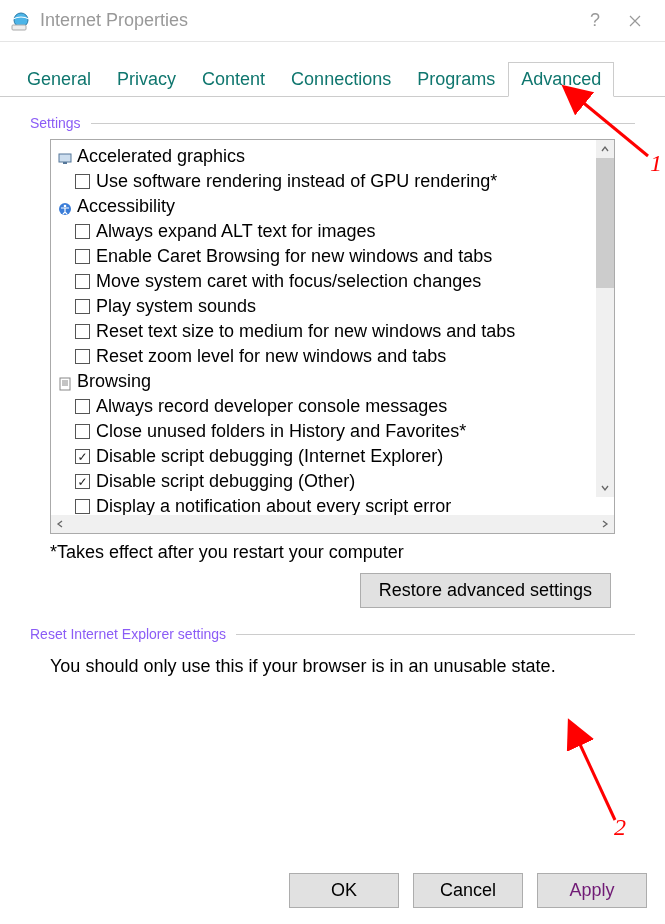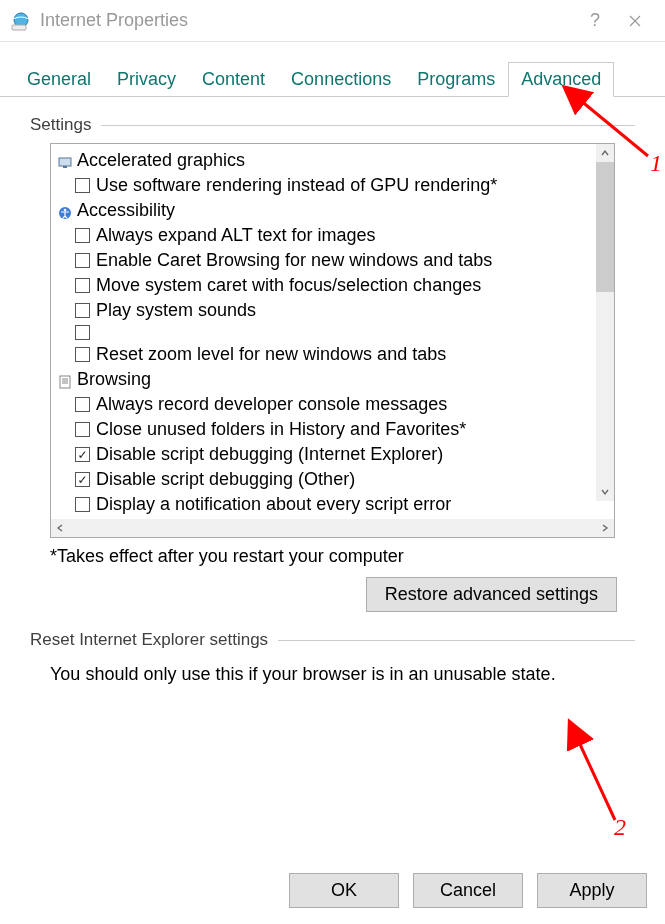--- a/index.html
+++ b/index.html
@@ -61,22 +61,22 @@
     }
     .group {
       margin-top: 6px;
     }
     .group-header {
       display: flex;
       align-items: center;
       margin-bottom: 8px;
     }
     .group-header .label {
-      font-size: 17px;
-      color: #404040;
+      font-size: 14px;
+      color: #8b5cf6;
       margin-right: 10px;
     }
     .group-header .line {
       flex: 1;
       height: 1px;
       background: #ccc;
     }
     .tree-box {
       border: 1px solid #aaa;
       height: 395px;
@@ -151,25 +151,25 @@
       font-size: 18px;
     }
     .btn {
       background: #e1e1e1;
       border: 1px solid #adadad;
       padding: 6px 18px;
       font-size: 18px;
       font-family: inherit;
       cursor: pointer;
     }
-    .btn:disabled { color: #000000; }
+    .btn:disabled { color: #701a75; }
     .restore-row {
       display:flex;
       justify-content:flex-end;
-      margin-right: 18px;
+      margin-right: 24px;
       margin-bottom: 18px;
     }
     .reset-desc {
       display:flex;
       align-items:flex-start;
       gap: 20px;
       margin: 10px 20px 0 20px;
     }
     .reset-desc .text { flex:1; font-size: 18px; }
     .reset-note {
@@ -270,20 +270,21 @@
         <div class="item">
             <span class="chk"></span>
             <span>Move system caret with focus/selection changes</span>
           </div>
         <div class="item">
             <span class="chk"></span>
             <span>Play system sounds</span>
           </div>
         <div class="item">
             <span class="chk"></span>
+            <span>Reset text size to medium for new windows and tabs</span>
           </div>
         <div class="item">
             <span class="chk"></span>
             <span>Reset zoom level for new windows and tabs</span>
           </div>
 
         <div class="cat">
           <span class="cat-icon">
             <svg width="12" height="14" viewBox="0 0 12 14">
                 <rect x="1" y="1" width="10" height="12" fill="#fff" stroke="#888"></rect>

